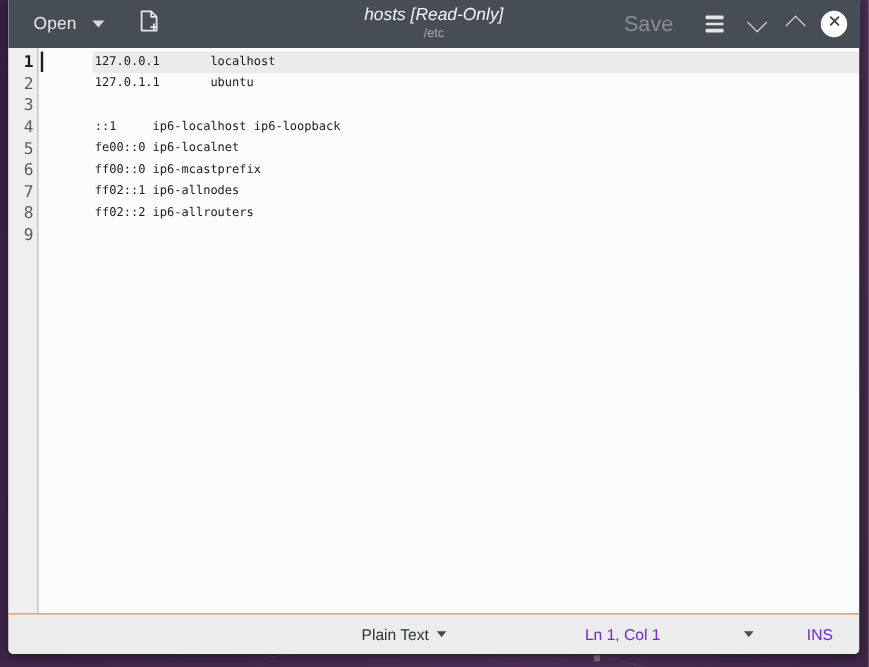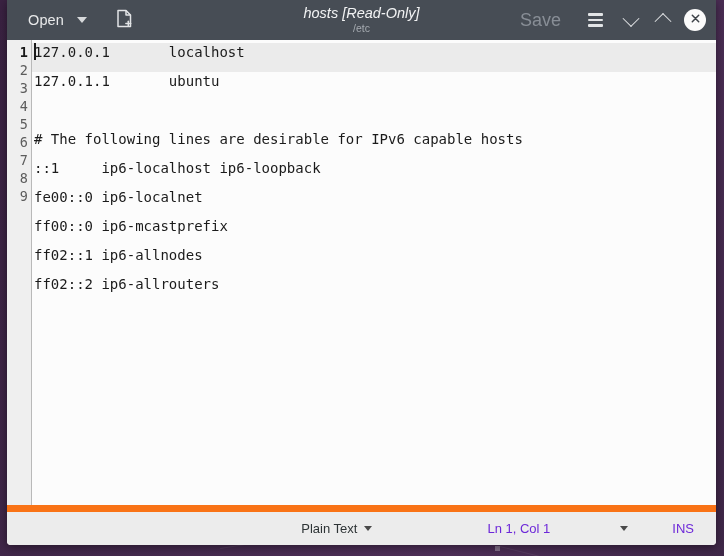--- a/index.html
+++ b/index.html
@@ -205,46 +205,47 @@
     font-weight: bold;
   }
   .code {
     flex: 1;
     padding-top: 3px;
     position: relative;
     min-width: 0;
     overflow: hidden;
   }
   .code .line {
-    height: 29px;
+    height: 18px;
     line-height: 18px;
     font-family: "DejaVu Sans Mono", monospace;
-    font-size: 14px;
+    font-size: 10px;
     color: #1b1b1b;
     white-space: pre;
     padding-left: 2px;
+    margin-left: 45px;
   }
   .code .line.current {
     background: #ebebeb;
   }
   .caret {
     position: absolute;
     left: 2px;
     top: 3px;
     width: 1.5px;
     height: 17px;
     background: #1b1b1b;
   }
 
   
   .statusbar {
     height: 33px;
     min-height: 33px;
     background: #ececec;
-    border-top: 7px solid #f97316;
+    border-top: 1px solid #f97316;
     display: flex;
     align-items: center;
     justify-content: flex-end;
     padding-right: 16px;
     gap: 1px;
   }
   .sb-item {
     display: flex;
     align-items: center;
     gap: 7px;
@@ -340,21 +341,20 @@
       <div class="ln">7</div>
       <div class="ln">8</div>
       <div class="ln">9</div>
     </div>
 
     <div class="code">
       <div class="caret"></div>
       <div class="line current">127.0.0.1       localhost</div>
       <div class="line">127.0.1.1       ubuntu</div>
       <div class="line"></div>
-      <div class="line"># The following lines are desirable for IPv6 capable hosts</div>
       <div class="line">::1     ip6-localhost ip6-loopback</div>
       <div class="line">fe00::0 ip6-localnet</div>
       <div class="line">ff00::0 ip6-mcastprefix</div>
       <div class="line">ff02::1 ip6-allnodes</div>
       <div class="line">ff02::2 ip6-allrouters</div>
     </div>
   </div>
 
   <div class="statusbar">
     <div class="sb-item">

